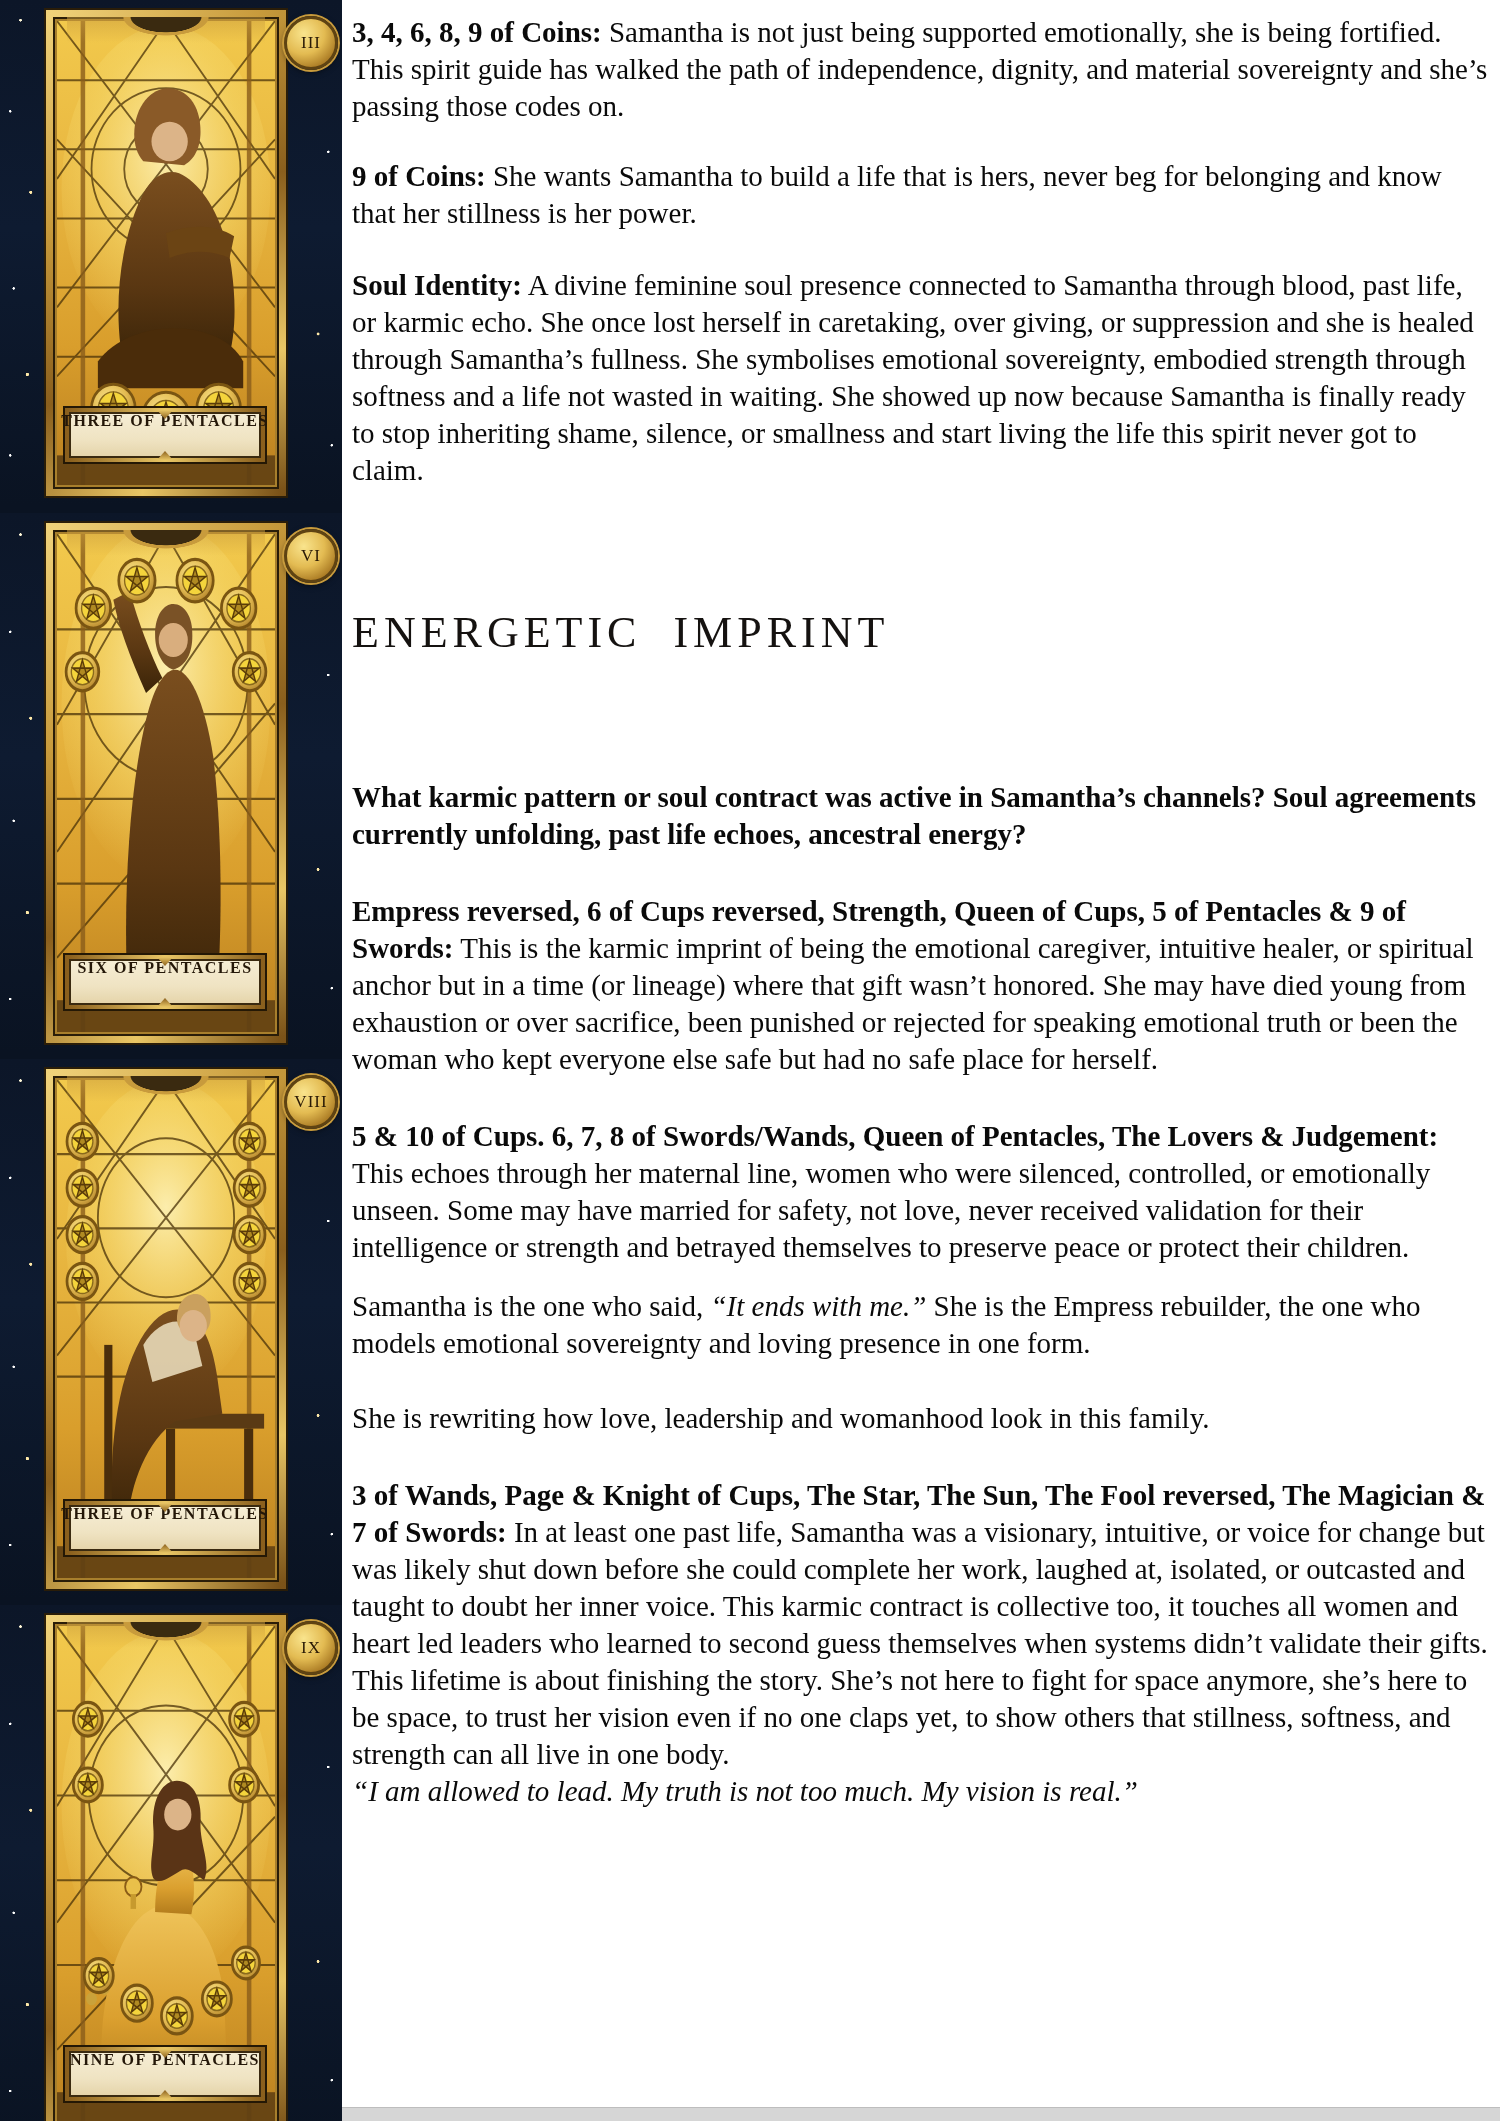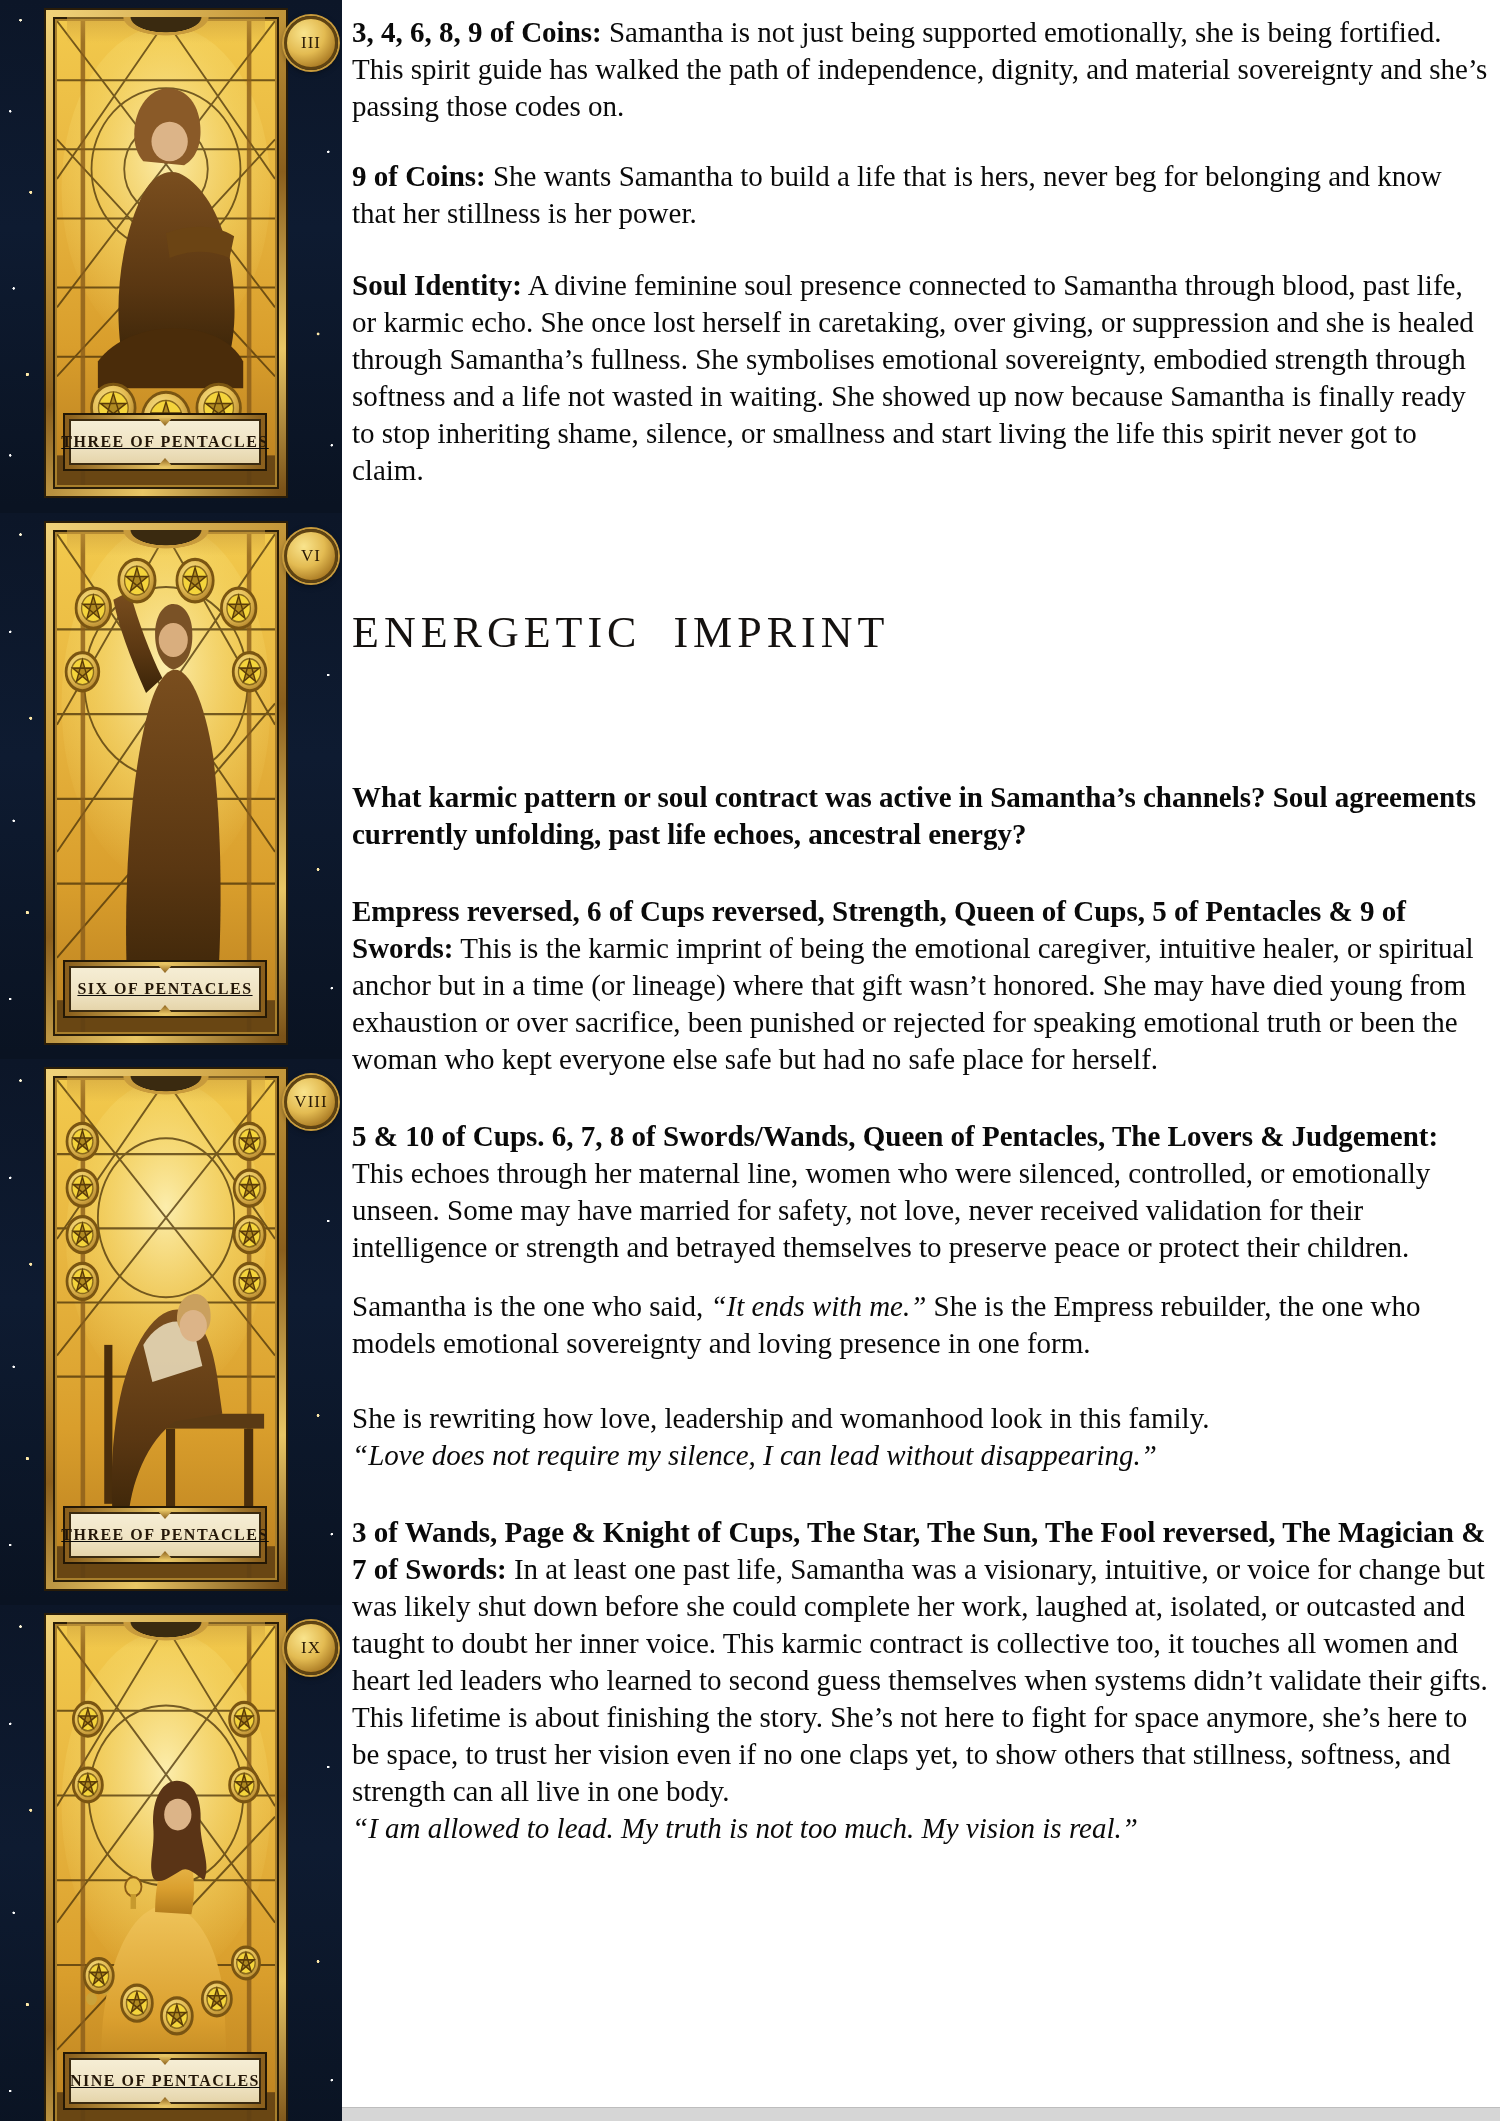--- a/index.html
+++ b/index.html
@@ -47,26 +47,26 @@
   .card-art{position:absolute;left:4px;right:4px;top:4px;bottom:4px;width:calc(100% - 8px);height:calc(100% - 8px);}
   .numeral-badge{
     position:absolute;top:16px;right:4px;width:48px;height:48px;border-radius:50%;
     background:radial-gradient(circle at 35% 30%, #f9e48d 0%, #e3bb52 45%, #a87822 80%, #7a5216 100%);
     border:3px solid #5f4312;
     box-shadow:0 0 0 2px #c89b3c, 0 2px 6px rgba(0,0,0,.6);
     display:flex;align-items:center;justify-content:center;
     color:#2a1a06;font-weight:normal;font-size:17px;letter-spacing:1px;z-index:5;
   }
   .card-banner{
-    position:absolute;left:12px;right:14px;bottom:20px;height:46px;z-index:6;
+    position:absolute;left:12px;right:14px;bottom:27px;height:46px;z-index:6;
     background:linear-gradient(180deg,#f6eed6 0%,#efe3c2 60%,#e4d3a8 100%);
     border:4px solid;
     border-image:linear-gradient(90deg,#8a5f1d,#e9c665,#8a5f1d) 1;
     box-shadow:0 0 0 2px #241805, inset 0 0 0 2px #3a2a10;
-    display:flex;align-items:center;justify-content:center;text-decoration:underline;
+    display:flex;justify-content:center;
   }
   .card-banner::before,.card-banner::after{
     content:"";position:absolute;left:50%;width:16px;height:9px;transform:translateX(-50%);
     background:linear-gradient(180deg,#e9c665,#8a5f1d);
     clip-path:polygon(0 0,50% 100%,100% 0);
   }
   .card-banner::before{top:-2px;}
   .card-banner::after{bottom:-2px;transform:translateX(-50%) rotate(180deg);}
   .card-banner span{
     font-weight:bold;font-size:16px;letter-spacing:1.5px;color:#241708;
@@ -365,20 +365,20 @@
 
     <p id="p4" class="boldpara">What karmic pattern or soul contract was active in Samantha’s channels? Soul agreements currently unfolding, past life echoes, ancestral energy?</p>
 
     <p id="p5"><span class="plabel">Empress reversed, 6 of Cups reversed, Strength, Queen of Cups, 5 of Pentacles &amp; 9 of Swords:</span> <span>This is the karmic imprint of being the emotional caregiver, intuitive healer, or spiritual anchor but in a time (or lineage) where that gift wasn’t honored. She may have died young from exhaustion or over sacrifice, been punished or rejected for speaking emotional truth or been the woman who kept everyone else safe but had no safe place for herself.</span></p>
 
 
     <p id="p7"><span class="plabel">5 &amp; 10 of Cups. 6, 7, 8 of Swords/Wands, Queen of Pentacles, The Lovers &amp; Judgement:</span> <span>This echoes through her maternal line, women who were silenced, controlled, or emotionally unseen. Some may have married for safety, not love, never received validation for their intelligence or strength and betrayed themselves to preserve peace or protect their children.</span></p>
 
     <p id="p8"><span>Samantha is the one who said, </span><span class="quote">“It ends with me.”</span><span> She is the Empress rebuilder, the one who models emotional sovereignty and loving presence in one form.</span></p>
 
-    <p id="p9"><span>She is rewriting how love, leadership and womanhood look in this family.</span><span class="quote" style="display:block">“Love does not require my silence, I can lead without disappearing.”</span></p>
+    <p id="p9"><span>She is rewriting how love, leadership and womanhood look in this family.</span></p>
 
     <p id="p10"><span class="plabel">3 of Wands, Page &amp; Knight of Cups, The Star, The Sun, The Fool reversed, The Magician &amp; 7 of Swords:</span> <span>In at least one past life, Samantha was a visionary, intuitive, or voice for change but was likely shut down before she could complete her work, laughed at, isolated, or outcasted and taught to doubt her inner voice. This karmic contract is collective too, it touches all women and heart led leaders who learned to second guess themselves when systems didn’t validate their gifts. This lifetime is about finishing the story. She’s not here to fight for space anymore, she’s here to be space, to trust her vision even if no one claps yet, to show others that stillness, softness, and strength can all live in one body.</span><span class="quote" style="display:block">“I am allowed to lead. My truth is not too much. My vision is real.”</span></p>
 
   </div>
 
   <div class="next-page-edge"></div>
 </div>
 
 </body></html>

